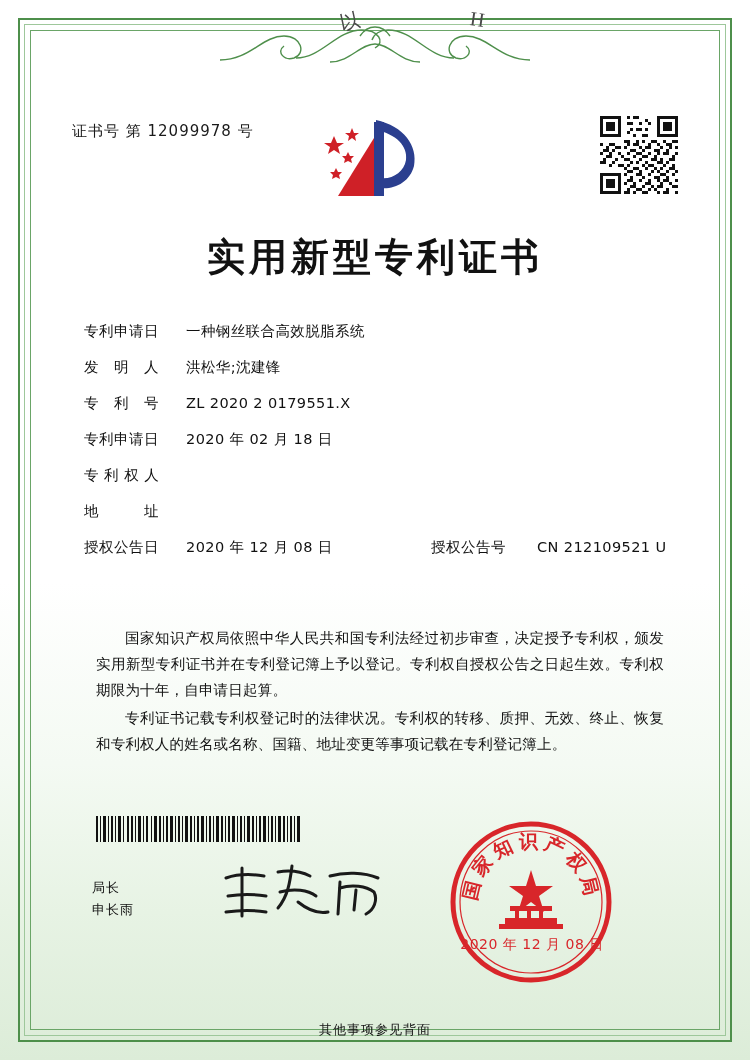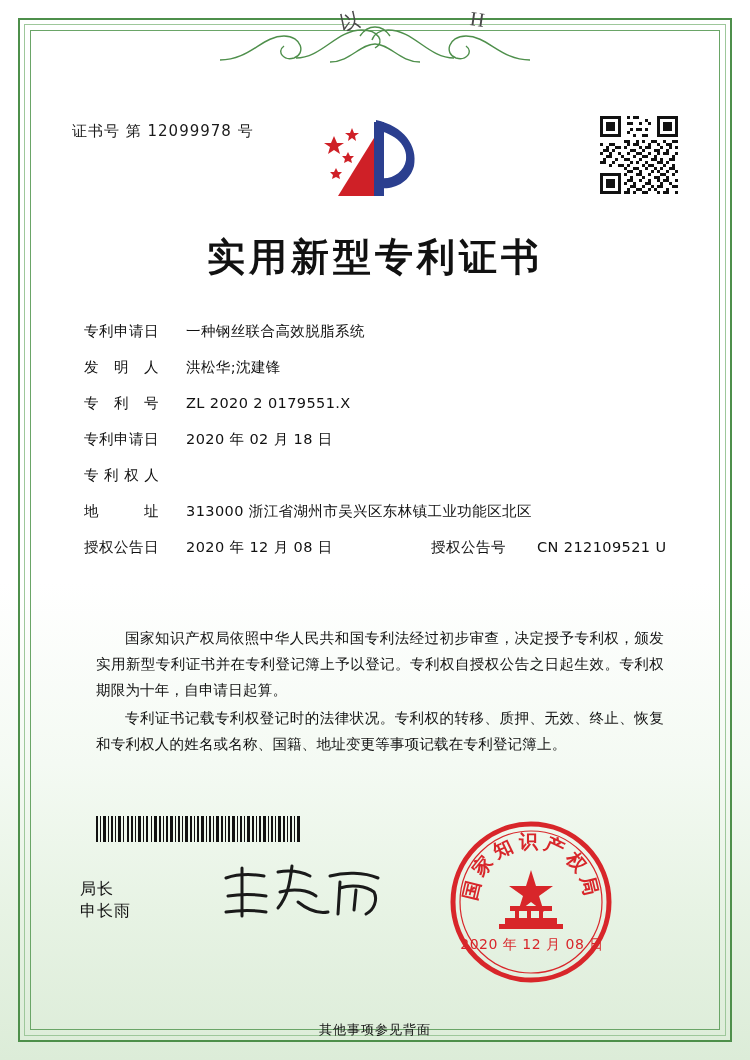--- a/index.html
+++ b/index.html
@@ -149,26 +149,26 @@
   .barcode {
     position: absolute;
     left: 96px;
     top: 816px;
     width: 205px;
     height: 26px;
   }
   
   .sig-label {
     position: absolute;
-    left: 80px;
+    left: 92px;
     top: 878px;
-    font-size: 16px;
+    font-size: 13px;
     line-height: 22px;
     color: #111111;
-    font-family: Liberation Sans, sans-serif;
+    font-family: Liberation Mono, monospace;
     letter-spacing: 1px;
   }
   .signature {
     position: absolute;
     left: 218px;
     top: 862px;
     width: 170px;
     height: 62px;
   }
   
@@ -416,21 +416,20 @@
     </div>
     <div class="field-row">
       <div class="field-label">专利申请日</div>
       <div class="field-value">2020 年 02 月 18 日</div>
     </div>
     <div class="field-row">
       <div class="field-label">专 利 权 人</div>
     </div>
     <div class="field-row">
       <div class="field-label">地　　　址</div>
-      <div class="field-value">313000 浙江省湖州市吴兴区东林镇工业功能区北区</div>
     </div>
     <div class="field-row dual">
       <div class="field-label">授权公告日</div>
       <div class="field-value">2020 年 12 月 08 日</div>
       <div class="field-label2">授权公告号</div>
       <div class="field-value2">CN 212109521 U</div>
     </div>
   </div>
 
   <div class="body-text">

